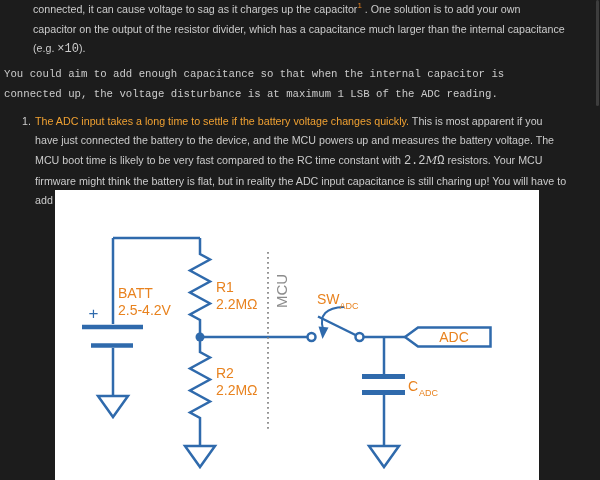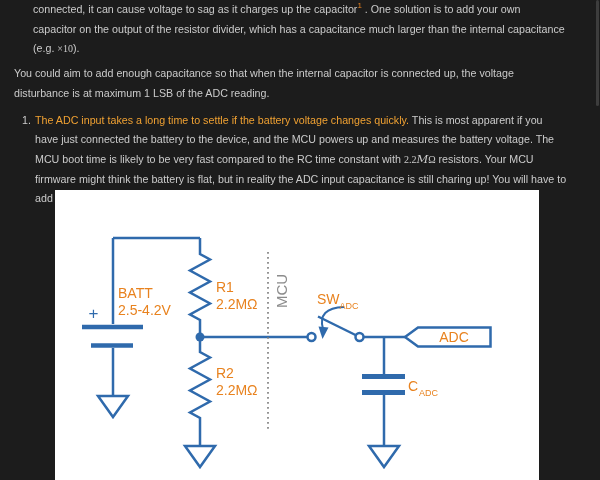--- a/index.html
+++ b/index.html
@@ -7,28 +7,28 @@
   body {
     background:#1c1c1c;
     color:#cbcbcb;
     font-family:"Liberation Sans", sans-serif;
     font-size:10.7px;
     line-height:19.7px;
     position:relative;
   }
   .text-col { padding-top:0px; }
   .p-indent { margin:0 0 5px 33px; width:532px; }
-  .p-flush  { margin:0 0 7px 14px; width:558px; }
+  .p-flush  { margin:0 0 7px 4px; width:558px;font-family:Liberation Mono, monospace; }
   .olist { margin-left:22px; width:548px; display:flex; }
   .olist .num { width:13px; flex:0 0 13px; color:#cbcbcb; }
   .olist .li-text { width:533px; }
   .seg-normal { color:#cbcbcb; }
   .seg-bold-orange { color:#f0a132; font-weight:400; }
   .seg-sup { color:#e8821e; font-size:8px; vertical-align:super; line-height:0; cursor:pointer; }
-  .seg-math { font-family:Liberation Serif, serif; font-size:10px; }
+  .seg-math { font-family:Liberation Mono, monospace; font-size:12px; }
   .seg-math-italic { font-family:"DejaVu Serif", serif; font-style:italic; font-size:11.5px; }
   .diagram-box {
     position:absolute; left:55px; top:190px;
     width:484px; height:290px; background:#ffffff;
   }
   .diagram-box svg { display:block; width:484px; height:290px; }
   .scrollbar-thumb {
     position:absolute; right:1px; top:0; width:3px; height:106px;
     background:#3d3d3d; border-radius:2px;
   }

